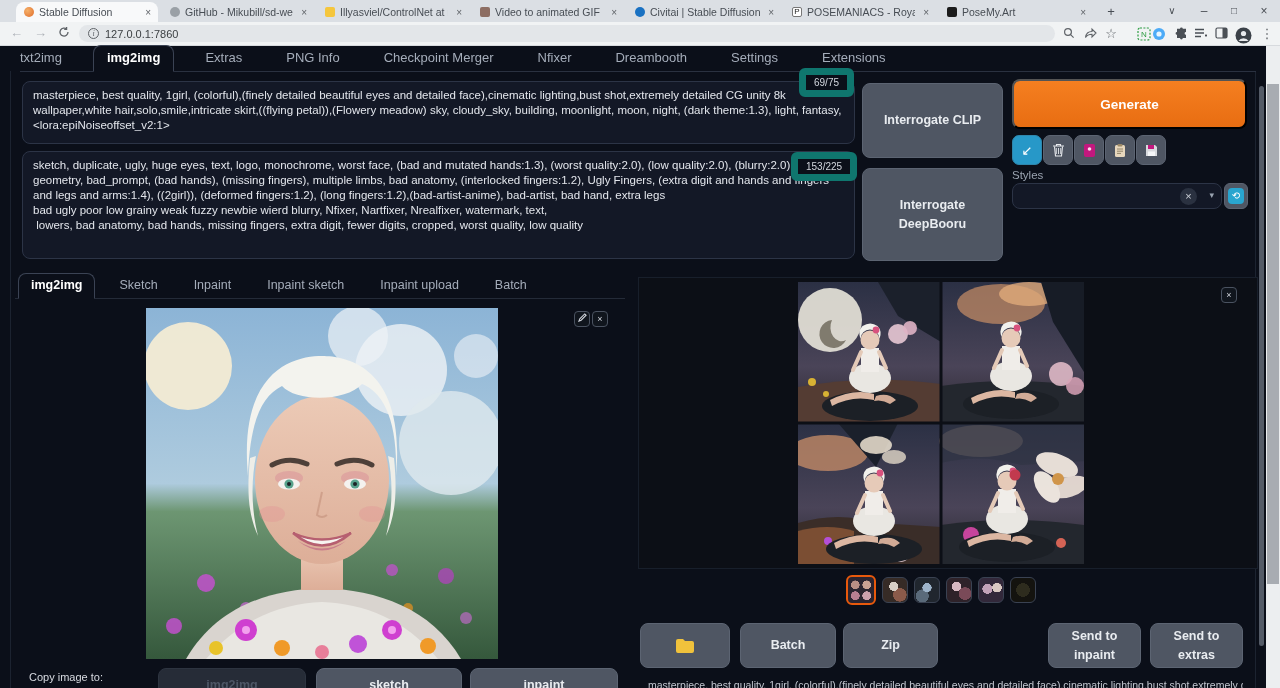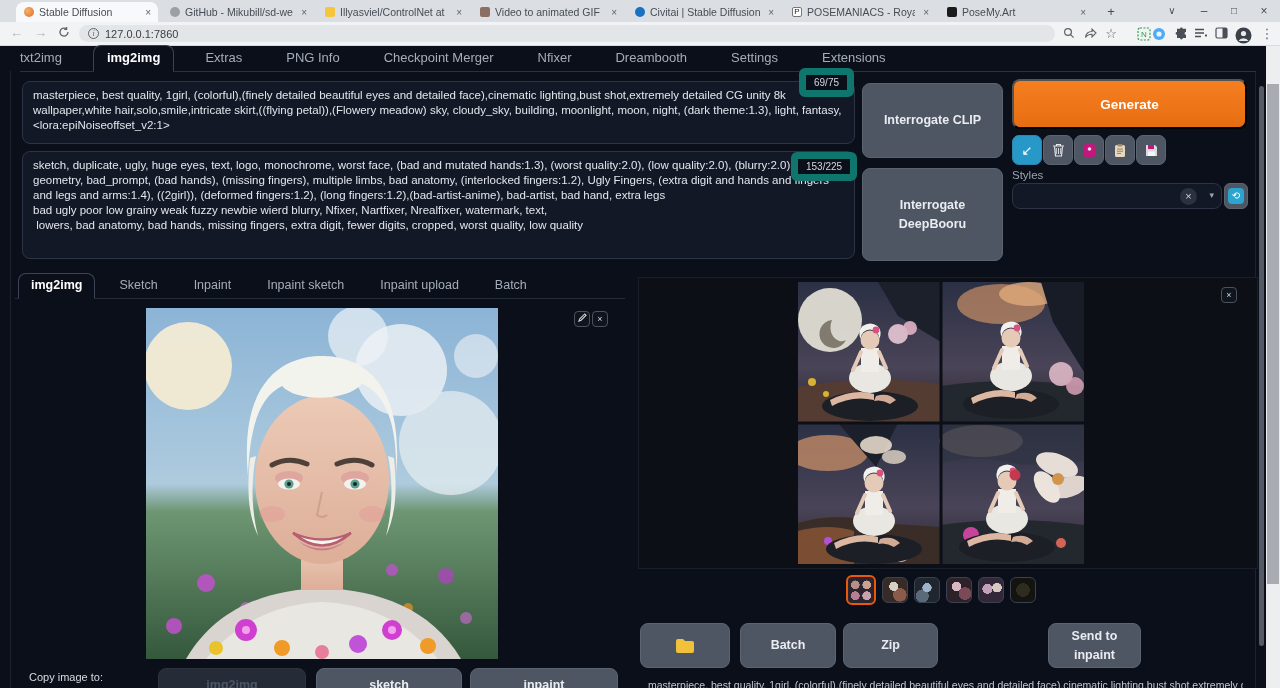--- a/index.html
+++ b/index.html
@@ -485,20 +485,21 @@
     <div class="thumb t6" style="left:1010px;"></div>
 
     <button class="graybtn gbtn" style="left:640px;width:90px;">
       <svg width="20" height="15" viewBox="0 0 20 15">
           <path d="M1 3 a2 2 0 0 1 2-2 h5 l2 2 h7 a2 2 0 0 1 2 2 v8 a2 2 0 0 1-2 2 h-14 a2 2 0 0 1-2-2 Z" fill="#f0c23c"></path>
         </svg>
     </button>
     <button class="graybtn gbtn" style="left:740px;width:96px;">Batch</button>
     <button class="graybtn gbtn" style="left:843px;width:95px;">Zip</button>
     <button class="graybtn gbtn" style="left:1048px;width:93px;">Send to inpaint</button>
+    <button class="graybtn gbtn" style="left:1150px;width:93px;">Send to extras</button>
 
     <div class="infotext">masterpiece, best quality, 1girl, (colorful),(finely detailed beautiful eyes and detailed face),cinematic lighting,bust shot,extremely detailed CG unity 8k wallpaper,white hair,solo,smile,intricate skirt,((flying petal)),(Flowery meadow)</div>
 
     <div class="appscroll"></div>
   </div>
 
   <div class="bscroll">
     <div class="bthumb"></div>
   </div>
 

